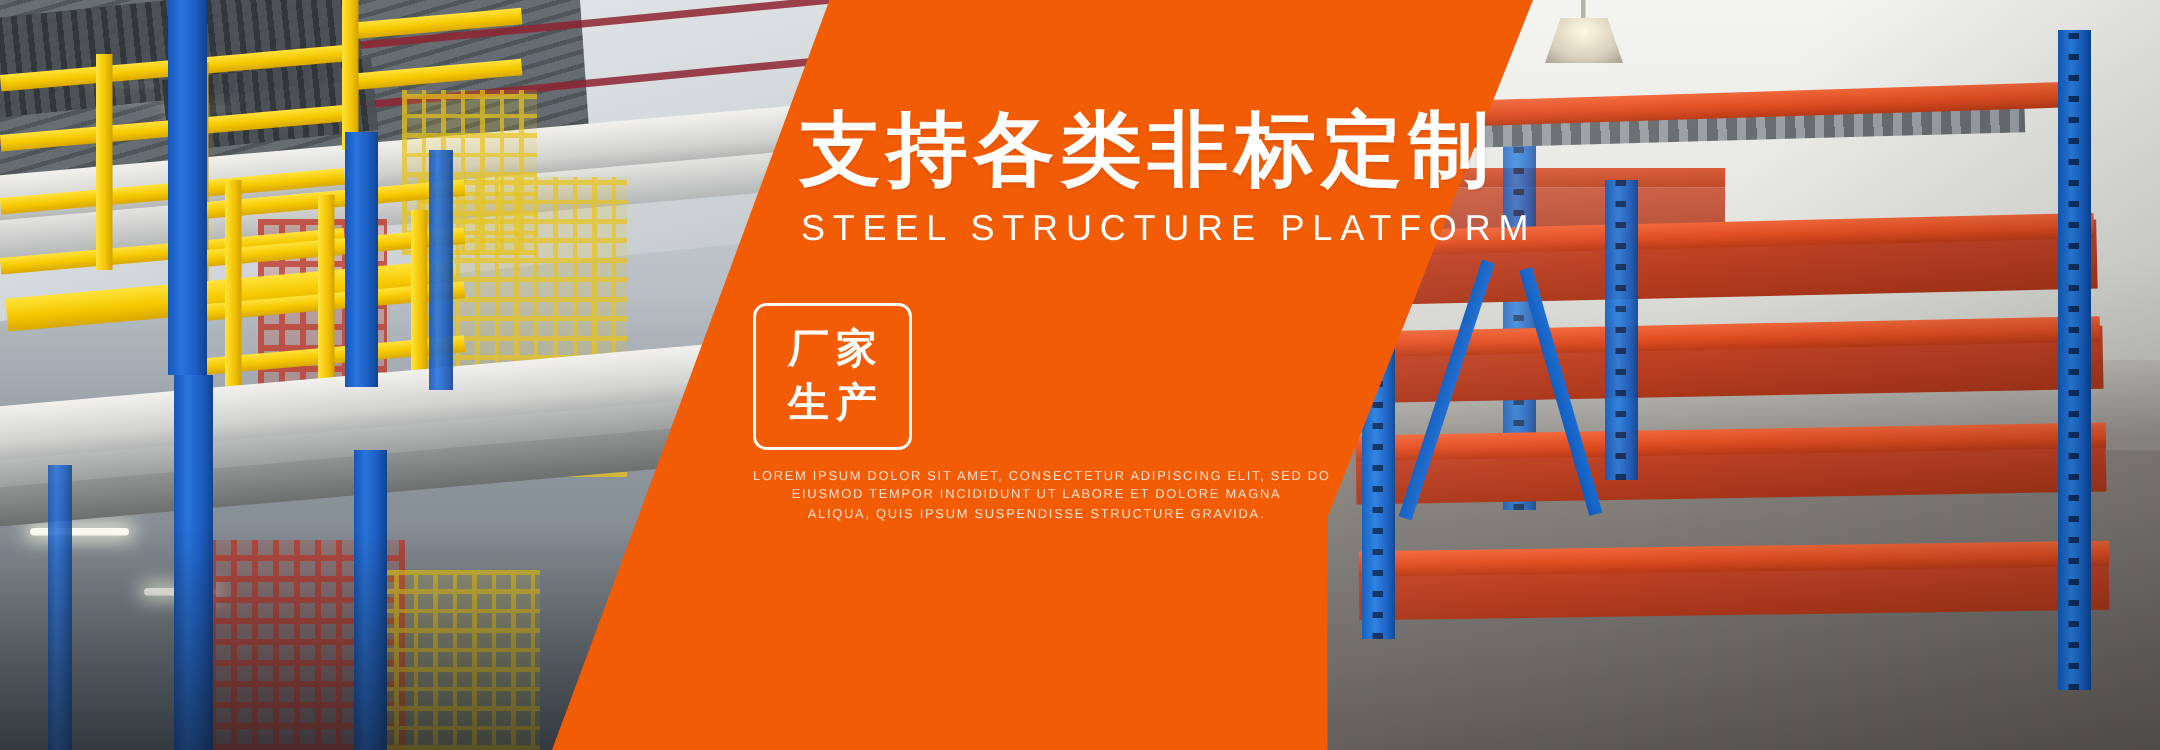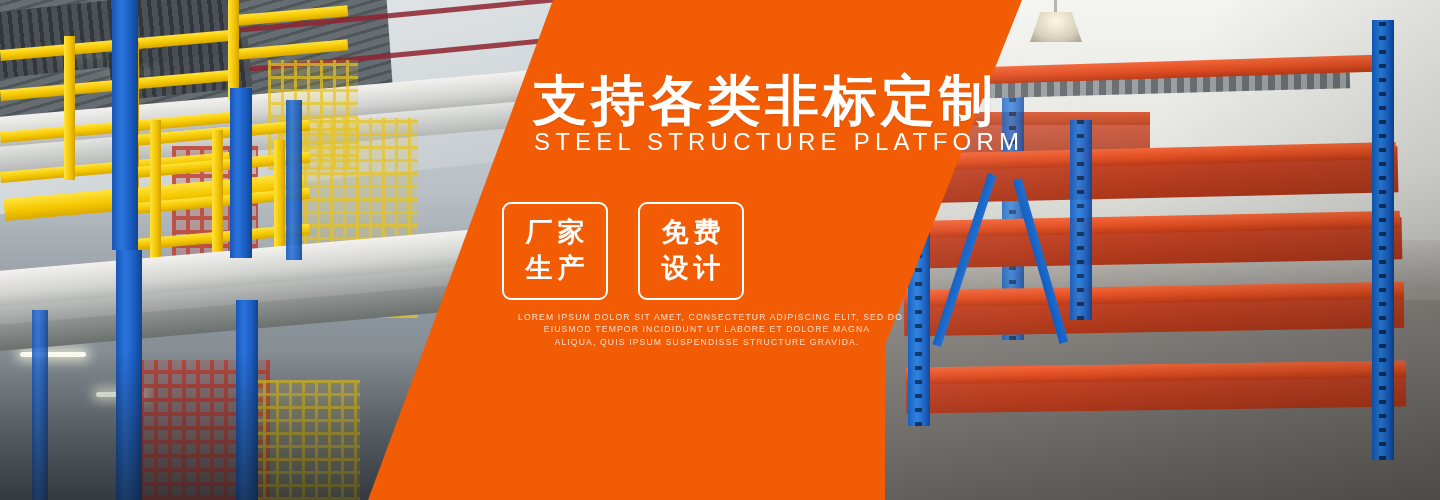--- a/index.html
+++ b/index.html
@@ -162,21 +162,21 @@
   .content > *{ pointer-events:auto; }
 
   .headline{
     position:absolute; left:533px; top:73px;
     font-size:54px; font-weight:700; color:#ffffff;
     letter-spacing:4px; line-height:1;
     white-space:nowrap;
     text-shadow:0 1px 2px rgba(140,45,0,.18);
   }
   .subhead{
-    position:absolute; left:534px; top:128px;
+    position:absolute; left:534px; top:139px;
     font-size:24px; font-weight:400; color:#ffffff;
     letter-spacing:5.2px; white-space:nowrap;
   }
 
   .badges{
     position:absolute; left:502px; top:202px;
     display:flex; gap:30px;
   }
   .badge{
     width:106px; height:98px;
@@ -185,21 +185,21 @@
     align-items:center; justify-content:center;
     color:#ffffff; font-size:27px; font-weight:700;
     letter-spacing:5px; line-height:1.32;
   }
   .badge .brow{ display:block; text-indent:5px;text-align:center; }
 
   .lorem{
     position:absolute; left:502px; top:311px; width:378px;
     text-align:center;
     color:rgba(255,255,255,.80);
-    font-size:8.6px; letter-spacing:1.15px; line-height:1.45;margin-left:16px;
+    font-size:8.6px; letter-spacing:1.15px; line-height:1.45;
   }
   .lorem div{ white-space:nowrap; }
 
   .cta{
     position:absolute; left:570px; top:434px;
     width:145px; height:39px;
     background:#ffffff;
     display:flex; align-items:center; justify-content:center;
     gap:1px;
     cursor:pointer;
@@ -318,24 +318,20 @@
   <div class="content">
 
     <div class="headline">支持各类非标定制</div>
     <div class="subhead">STEEL STRUCTURE PLATFORM</div>
 
     <div class="badges">
       <div class="badge">
         <span class="brow">厂家</span>
         <span class="brow">生产</span>
       </div>
-      <div class="badge">
-        <span class="brow">免费</span>
-        <span class="brow">设计</span>
-      </div>
     </div>
 
     <div class="lorem">
       <div>LOREM IPSUM DOLOR SIT AMET, CONSECTETUR ADIPISCING ELIT, SED DO</div>
       <div>EIUSMOD TEMPOR INCIDIDUNT UT LABORE ET DOLORE MAGNA</div>
       <div>ALIQUA, QUIS IPSUM SUSPENDISSE STRUCTURE GRAVIDA.</div>
     </div>
 
 
   </div>

